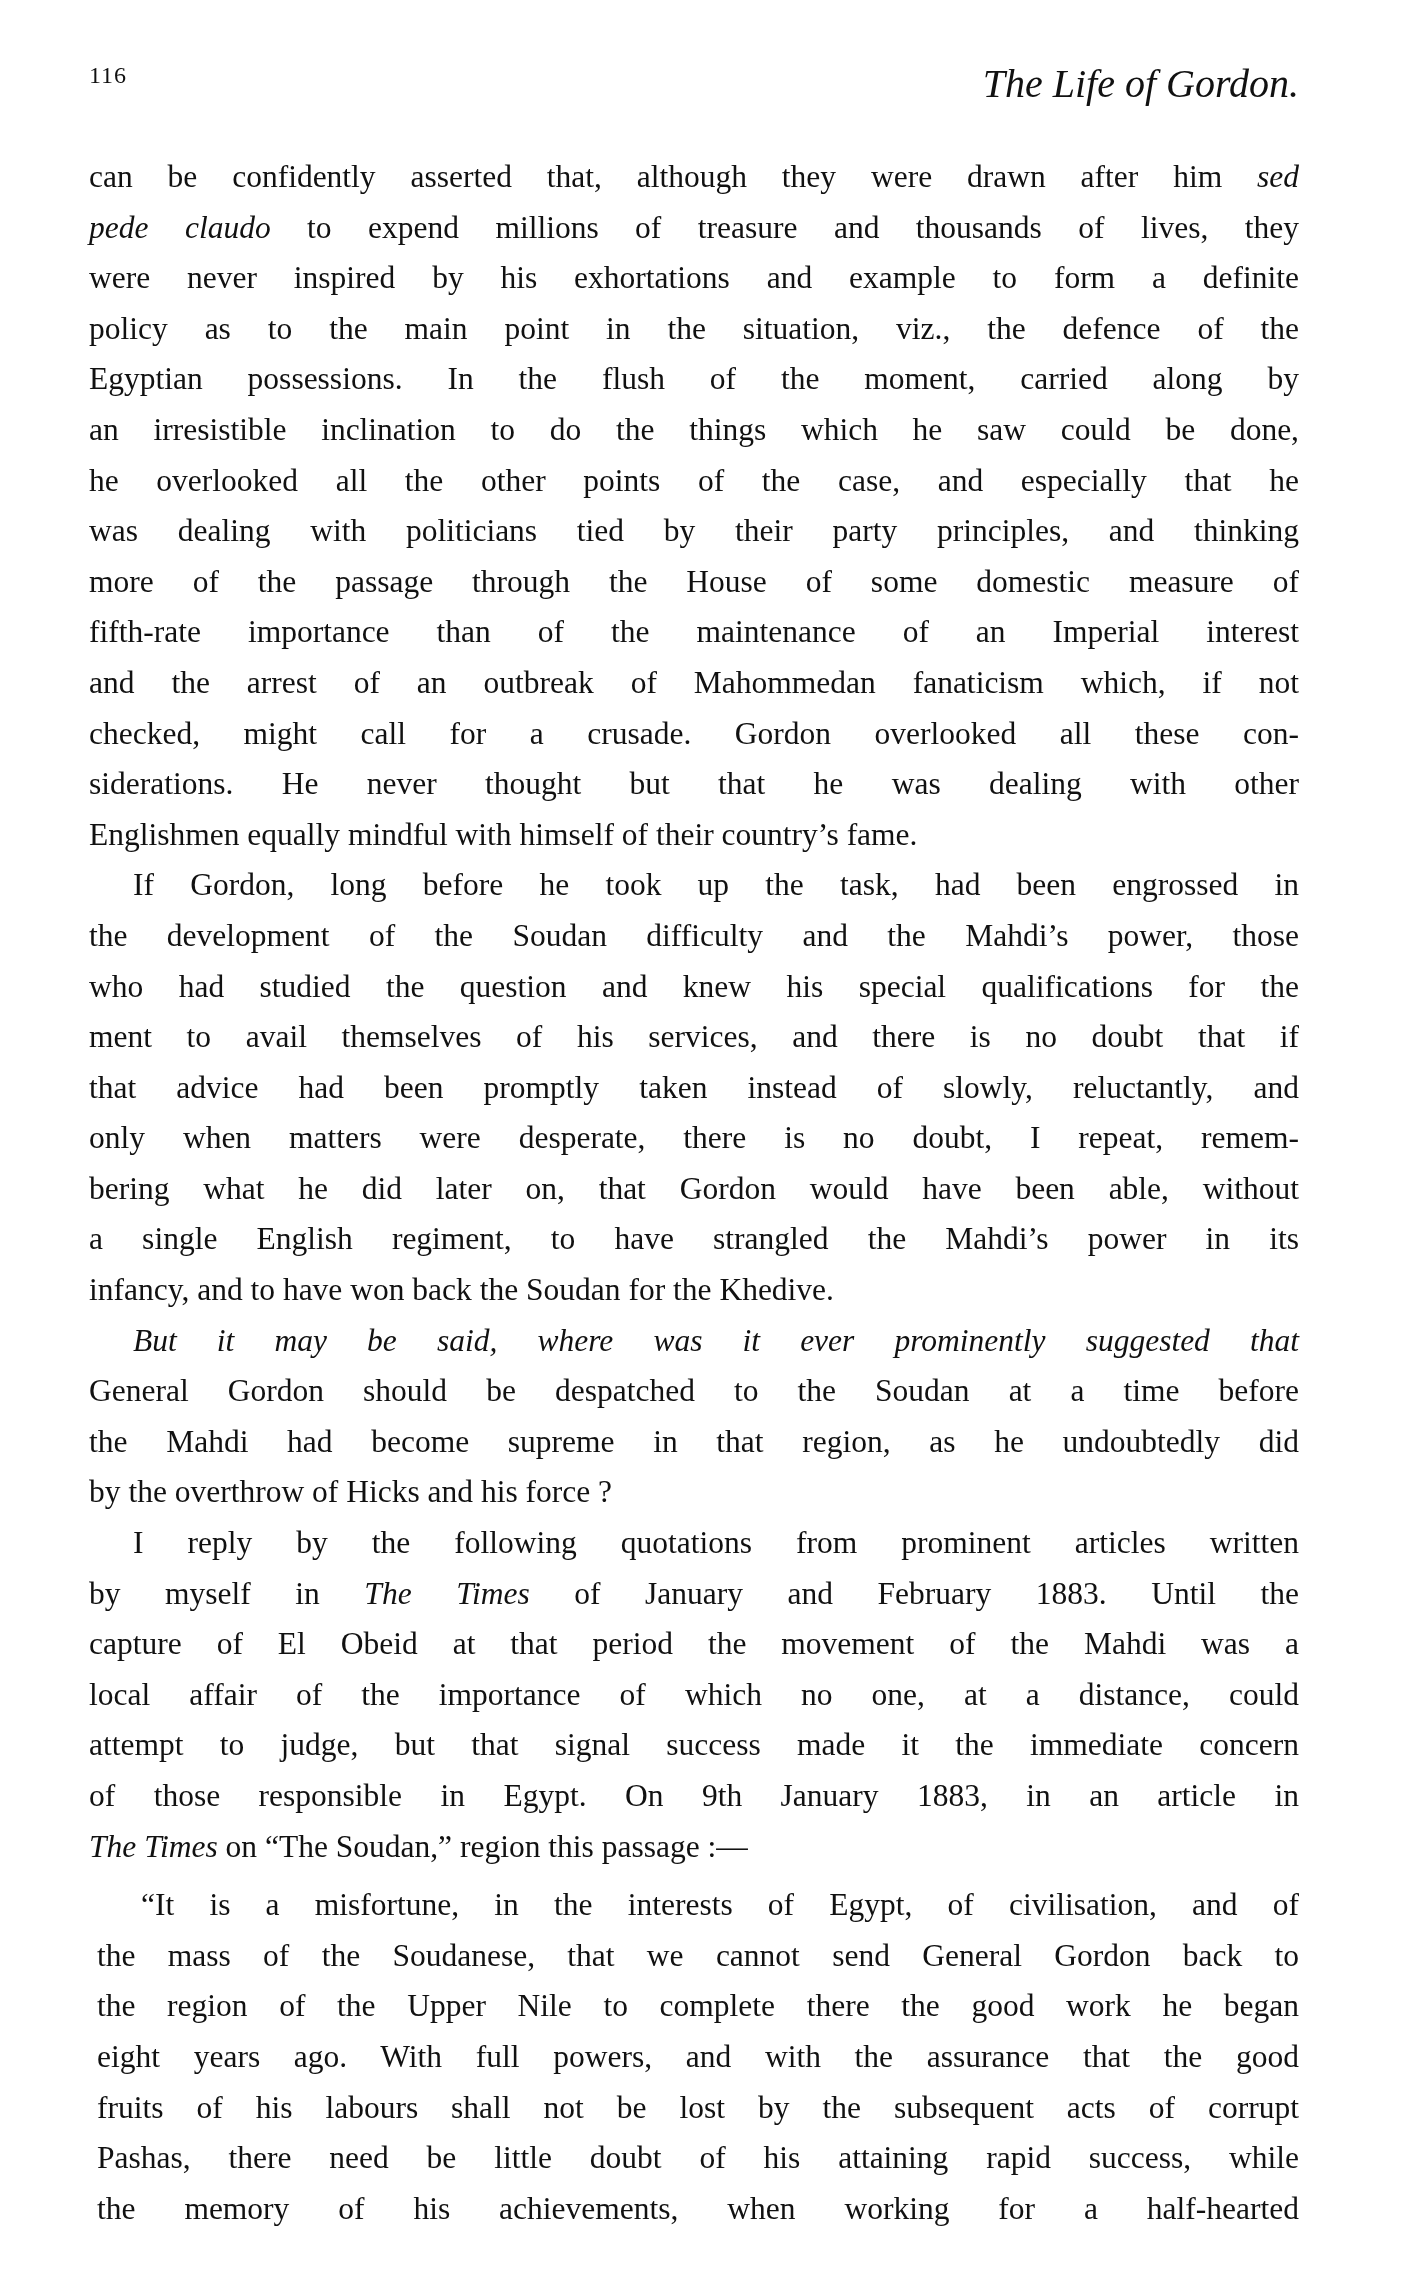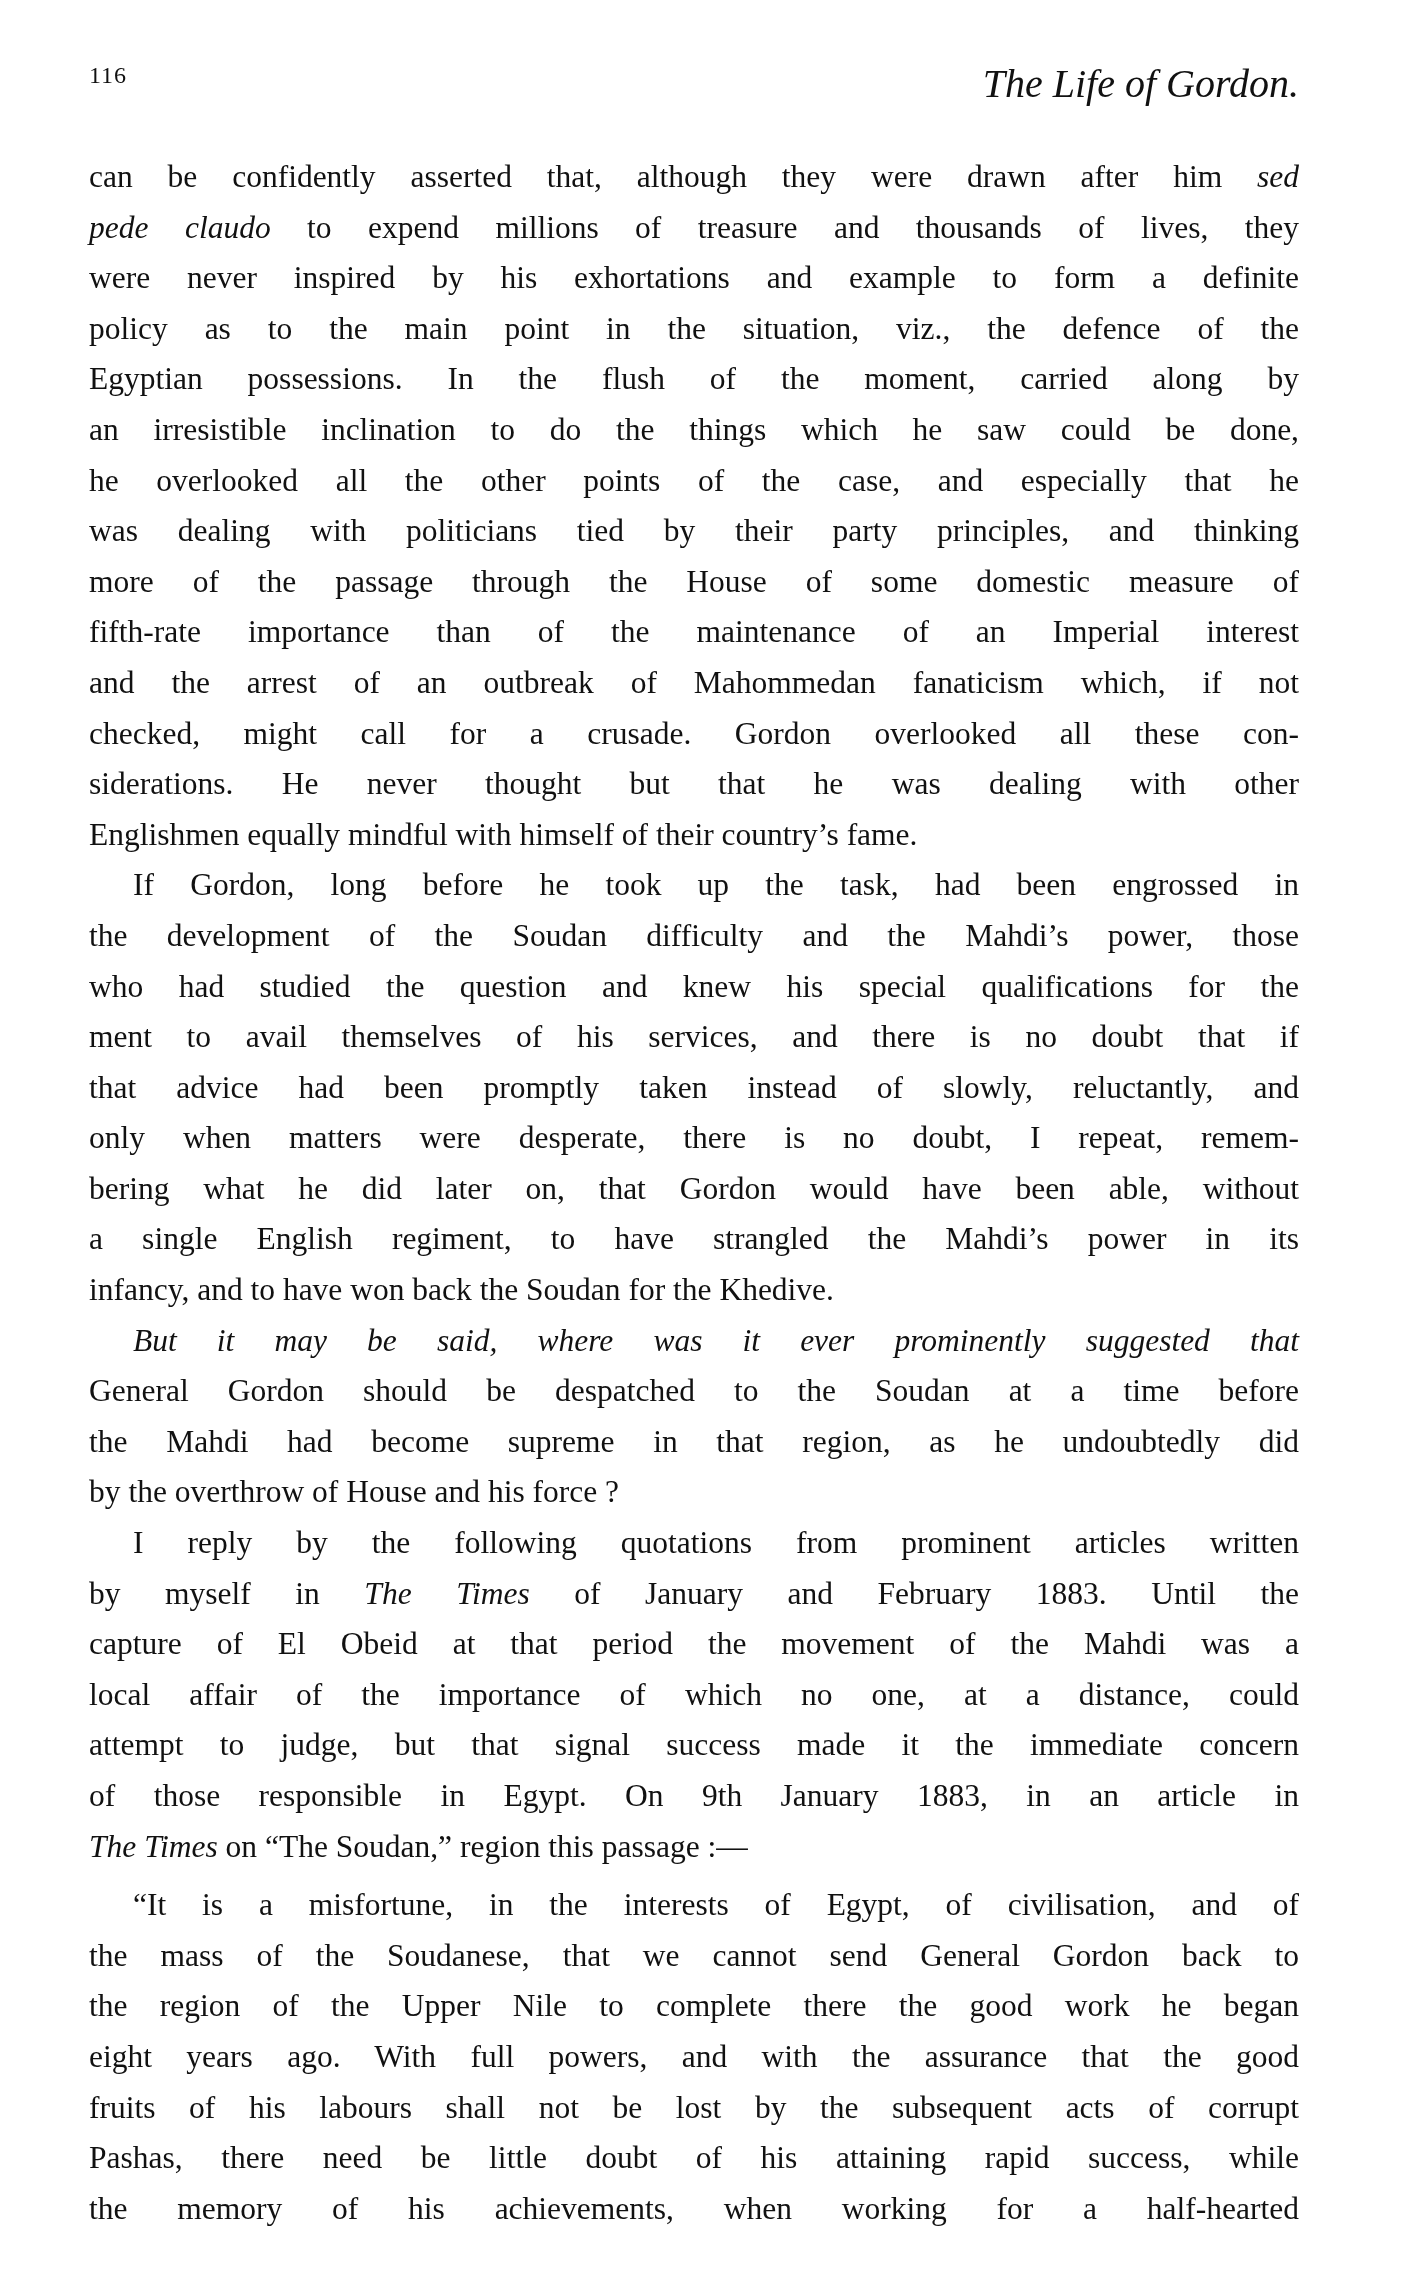--- a/index.html
+++ b/index.html
@@ -7,21 +7,21 @@
            font-family: "Liberation Serif", "DejaVu Serif", serif; color: #111111; }
     .header { position: absolute; top: 62px; left: 89px; width: 1210px; height: 50px; }
     .page-number { position: absolute; left: 0; top: 0; font-size: 24px; letter-spacing: 1px; }
     .running-title { position: absolute; left: 0; right: 0; top: -2px; text-align: right;
                      font-style: italic; font-size: 40px; padding-left: 60px; }
     .body { position: absolute; top: 152px; left: 89px; width: 1210px;
             font-size: 31.5px; line-height: 50.6px; }
     .para { margin: 0; text-align: justify; text-indent: 0; }
     .line { display: block; text-align: justify; text-align-last: justify; white-space: normal; }
     .line.last { text-align-last: left; }
-    .quote { margin-top: 8px; }
+    .quote { margin-top: 8px; margin-left: 8px; }
     i { font-style: italic; }
   </style>
 </head>
 <body>
 
 <div class="header">
   <span class="page-number">116</span>
   <span class="running-title">The Life of Gordon.</span>
 </div>
 
@@ -50,21 +50,21 @@
       <span class="line"><span>that advice had been promptly taken instead of slowly, reluctantly, and</span></span>
       <span class="line"><span>only when matters were desperate, there is no doubt, I repeat, remem-</span></span>
       <span class="line"><span>bering what he did later on, that Gordon would have been able, without</span></span>
       <span class="line"><span>a single English regiment, to have strangled the Mahdi’s power in its</span></span>
       <span class="line last"><span>infancy, and to have won back the Soudan for the Khedive.</span></span>
     </div>
     <div class="para">
       <span class="line" style="text-indent: 44px; font-style: italic;"><span>But it may be said, where was it ever prominently suggested that</span></span>
       <span class="line"><span>General Gordon should be despatched to the Soudan at a time before</span></span>
       <span class="line"><span>the Mahdi had become supreme in that region, as he undoubtedly did</span></span>
-      <span class="line last"><span>by the overthrow of House and his force ?</span></span>
+      <span class="line last"><span>by the overthrow of Hicks and his force ?</span></span>
     </div>
     <div class="para">
       <span class="line" style="text-indent: 44px;"><span>I reply by the following quotations from prominent articles written</span></span>
       <span class="line"><span>by myself in </span><i>The Times</i><span> of January and February 1883.  Until the</span></span>
       <span class="line"><span>capture of El Obeid at that period the movement of the Mahdi was a</span></span>
       <span class="line"><span>local affair of the importance of which no one, at a distance, could</span></span>
       <span class="line"><span>attempt to judge, but that signal success made it the immediate concern</span></span>
       <span class="line"><span>of those responsible in Egypt.  On 9th January 1883, in an article in</span></span>
       <span class="line last"><i>The Times</i><span> on “The Soudan,” region this passage :—</span></span>
     </div>

